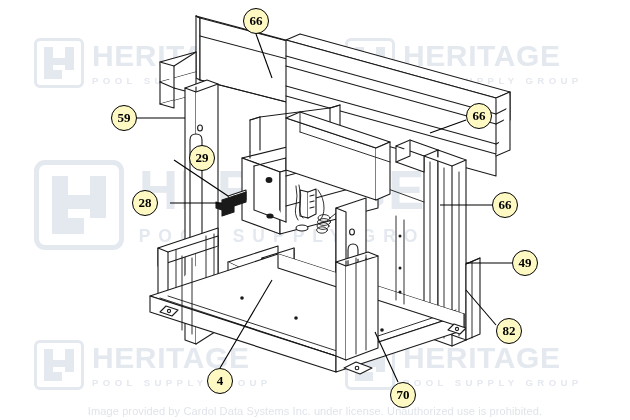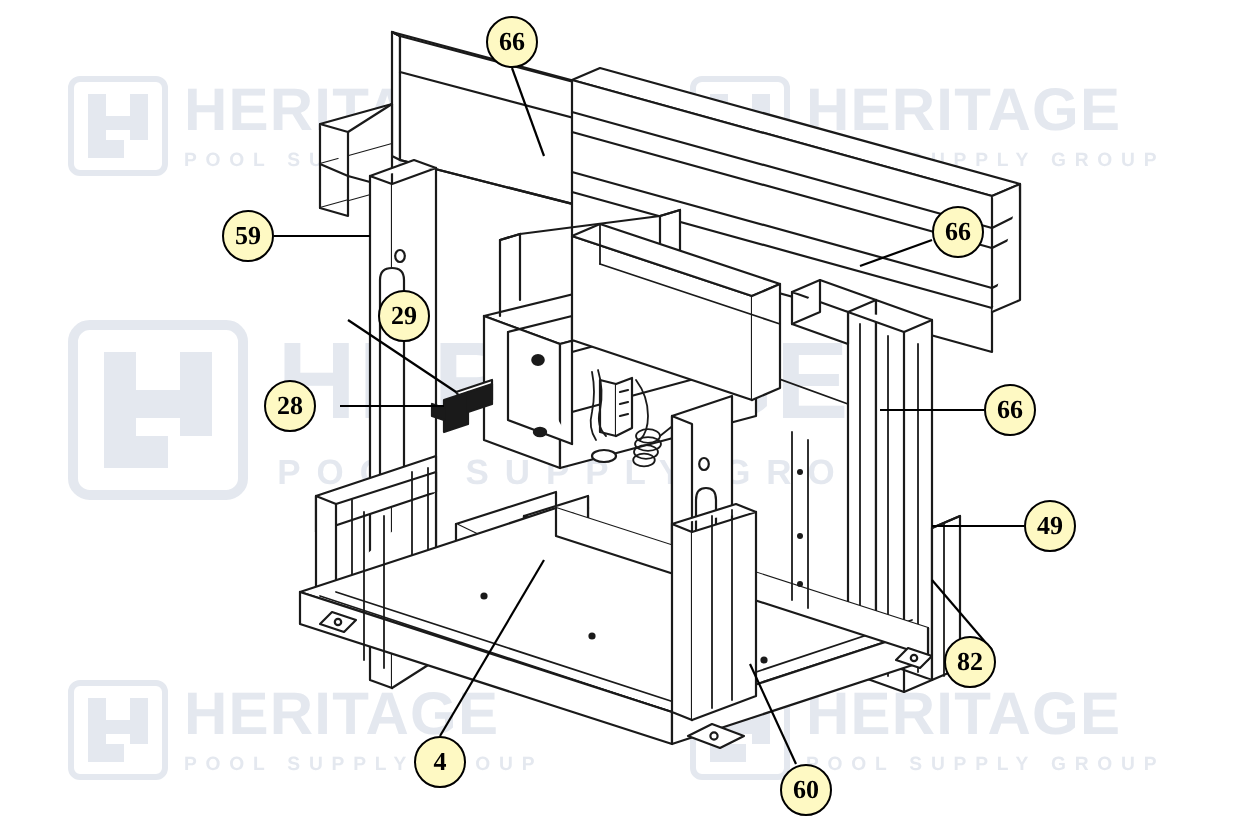--- a/index.html
+++ b/index.html
@@ -351,18 +351,19 @@
   </svg>
 
   <div class="callouts" id="callout-layer">
       <div class="callout" style="left: 243px; top: 8px;">66</div>
       <div class="callout" style="left: 111px; top: 105px;">59</div>
       <div class="callout" style="left: 466px; top: 103px;">66</div>
       <div class="callout" style="left: 156px; top: 145px; margin-left: 33px;">29</div>
       <div class="callout" style="left: 132px; top: 190px;">28</div>
       <div class="callout" style="left: 492px; top: 192px;">66</div>
       <div class="callout" style="left: 512px; top: 250px;">49</div>
-      <div class="callout" style="left: 472px; top: 318px;">82</div>
+      <div class="callout" style="left: 496px; top: 318px;">82</div>
       <div class="callout" style="left: 207px; top: 368px;">4</div>
-      <div class="callout" style="left: 390px; top: 382px;">60</div>
+      <div class="callout" style="left: 390px; top: 382px;">70</div>
     </div>
 
+  <div class="footer">Image provided by Cardol Data Systems Inc. under license. Unauthorized use is prohibited.</div>
 </div>
 
 </body></html>

